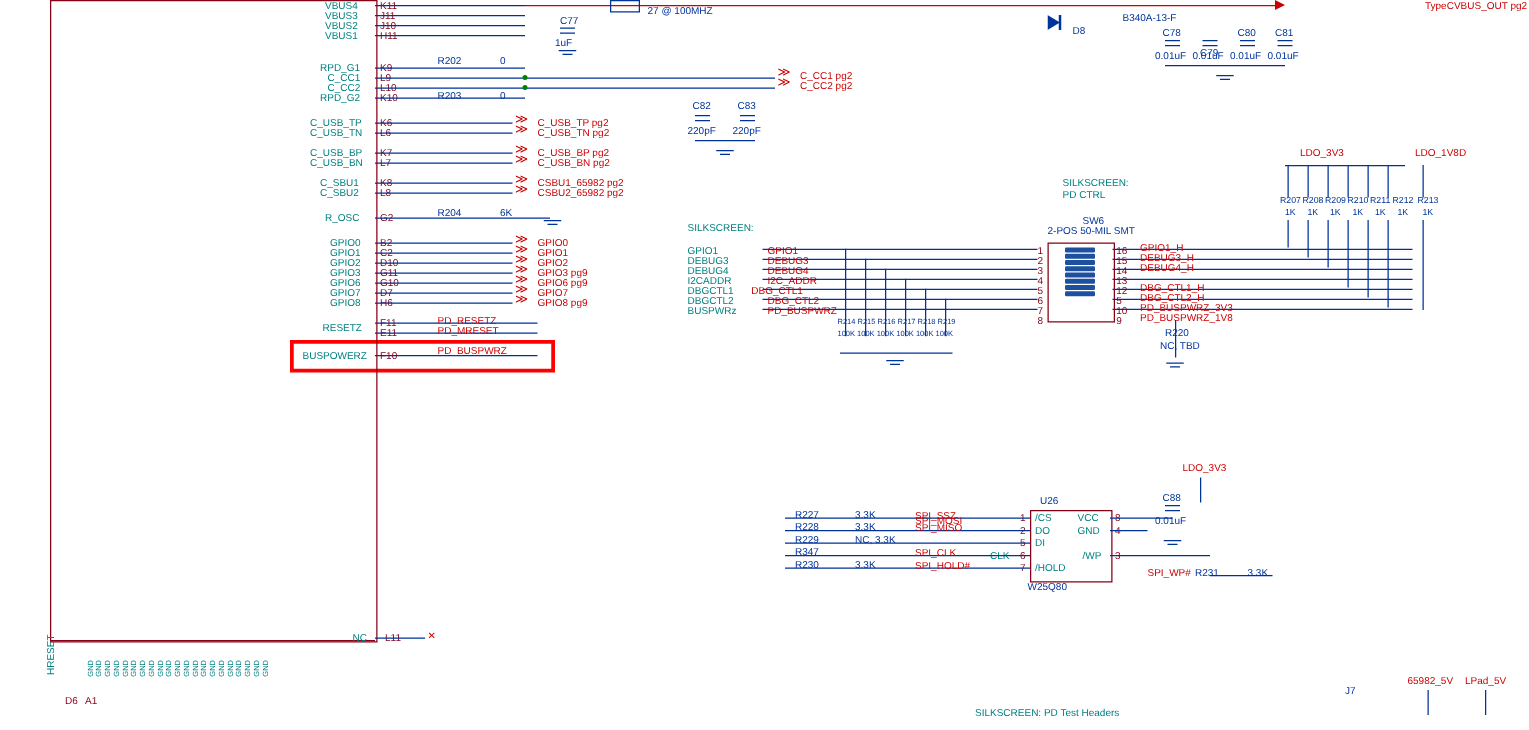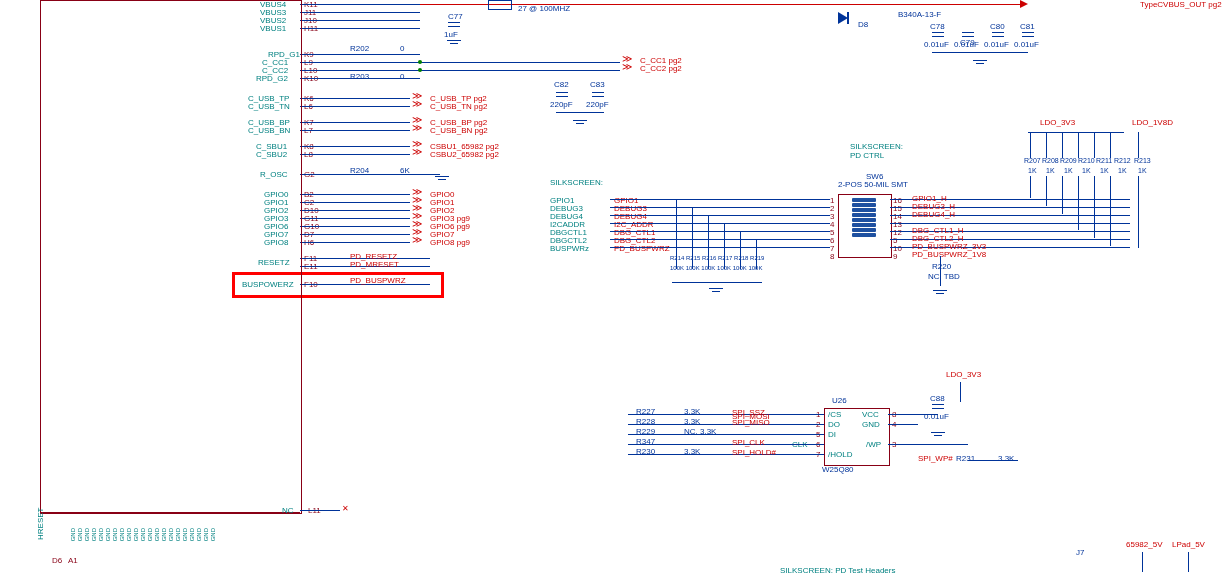--- a/index.html
+++ b/index.html
@@ -155,21 +155,21 @@
   <div class="cap vert" style="left:968px;top:32px"></div>
   <div class="text" style="left:990px;top:22px">C80</div>
   <div class="text" style="left:984px;top:40px">0.01uF</div>
   <div class="cap vert" style="left:998px;top:32px"></div>
   <div class="text" style="left:1020px;top:22px">C81</div>
   <div class="text" style="left:1014px;top:40px">0.01uF</div>
   <div class="cap vert" style="left:1028px;top:32px"></div>
   <div class="gnd" style="left:980px;top:60px"></div>
   <div class="wire h blue" style="left:932px;top:52px;width:96px"></div>
 
-  <div class="text teal" style="left:268px;top:50px">RPD_G1</div>
+  <div class="text teal" style="left:256px;top:50px">RPD_G1</div>
   <div class="text teal" style="left:262px;top:58px">C_CC1</div>
   <div class="text teal" style="left:262px;top:66px">C_CC2</div>
   <div class="text teal" style="left:256px;top:74px">RPD_G2</div>
   <div class="text maroon" style="left:304px;top:50px">K9</div>
   <div class="text maroon" style="left:304px;top:58px">L9</div>
   <div class="text maroon" style="left:304px;top:66px">L10</div>
   <div class="text maroon" style="left:304px;top:74px">K10</div>
   <div class="wire h blue" style="left:300px;top:54px;width:120px"></div>
   <div class="wire h blue" style="left:300px;top:62px;width:320px"></div>
   <div class="wire h blue" style="left:300px;top:70px;width:320px"></div>
@@ -327,21 +327,21 @@
   <div class="text teal" style="left:550px;top:212px">DEBUG4</div>
   <div class="text teal" style="left:550px;top:220px">I2CADDR</div>
   <div class="text teal" style="left:550px;top:228px">DBGCTL1</div>
   <div class="text teal" style="left:550px;top:236px">DBGCTL2</div>
   <div class="text teal" style="left:550px;top:244px">BUSPWRz</div>
 
   <div class="text red" style="left:614px;top:196px">GPIO1</div>
   <div class="text red" style="left:614px;top:204px">DEBUG3</div>
   <div class="text red" style="left:614px;top:212px">DEBUG4</div>
   <div class="text red" style="left:614px;top:220px">I2C_ADDR</div>
-  <div class="text red" style="left:614px;top:228px">DBG_CTL1</div>
+  <div class="text red" style="left:601px;top:228px">DBG_CTL1</div>
   <div class="text red" style="left:614px;top:236px">DBG_CTL2</div>
   <div class="text red" style="left:614px;top:244px">PD_BUSPWRZ</div>
 
   <div class="wire h blue" style="left:610px;top:199px;width:220px"></div>
   <div class="wire h blue" style="left:610px;top:207px;width:220px"></div>
   <div class="wire h blue" style="left:610px;top:215px;width:220px"></div>
   <div class="wire h blue" style="left:610px;top:223px;width:220px"></div>
   <div class="wire h blue" style="left:610px;top:231px;width:220px"></div>
   <div class="wire h blue" style="left:610px;top:239px;width:220px"></div>
   <div class="wire h blue" style="left:610px;top:247px;width:220px"></div>

